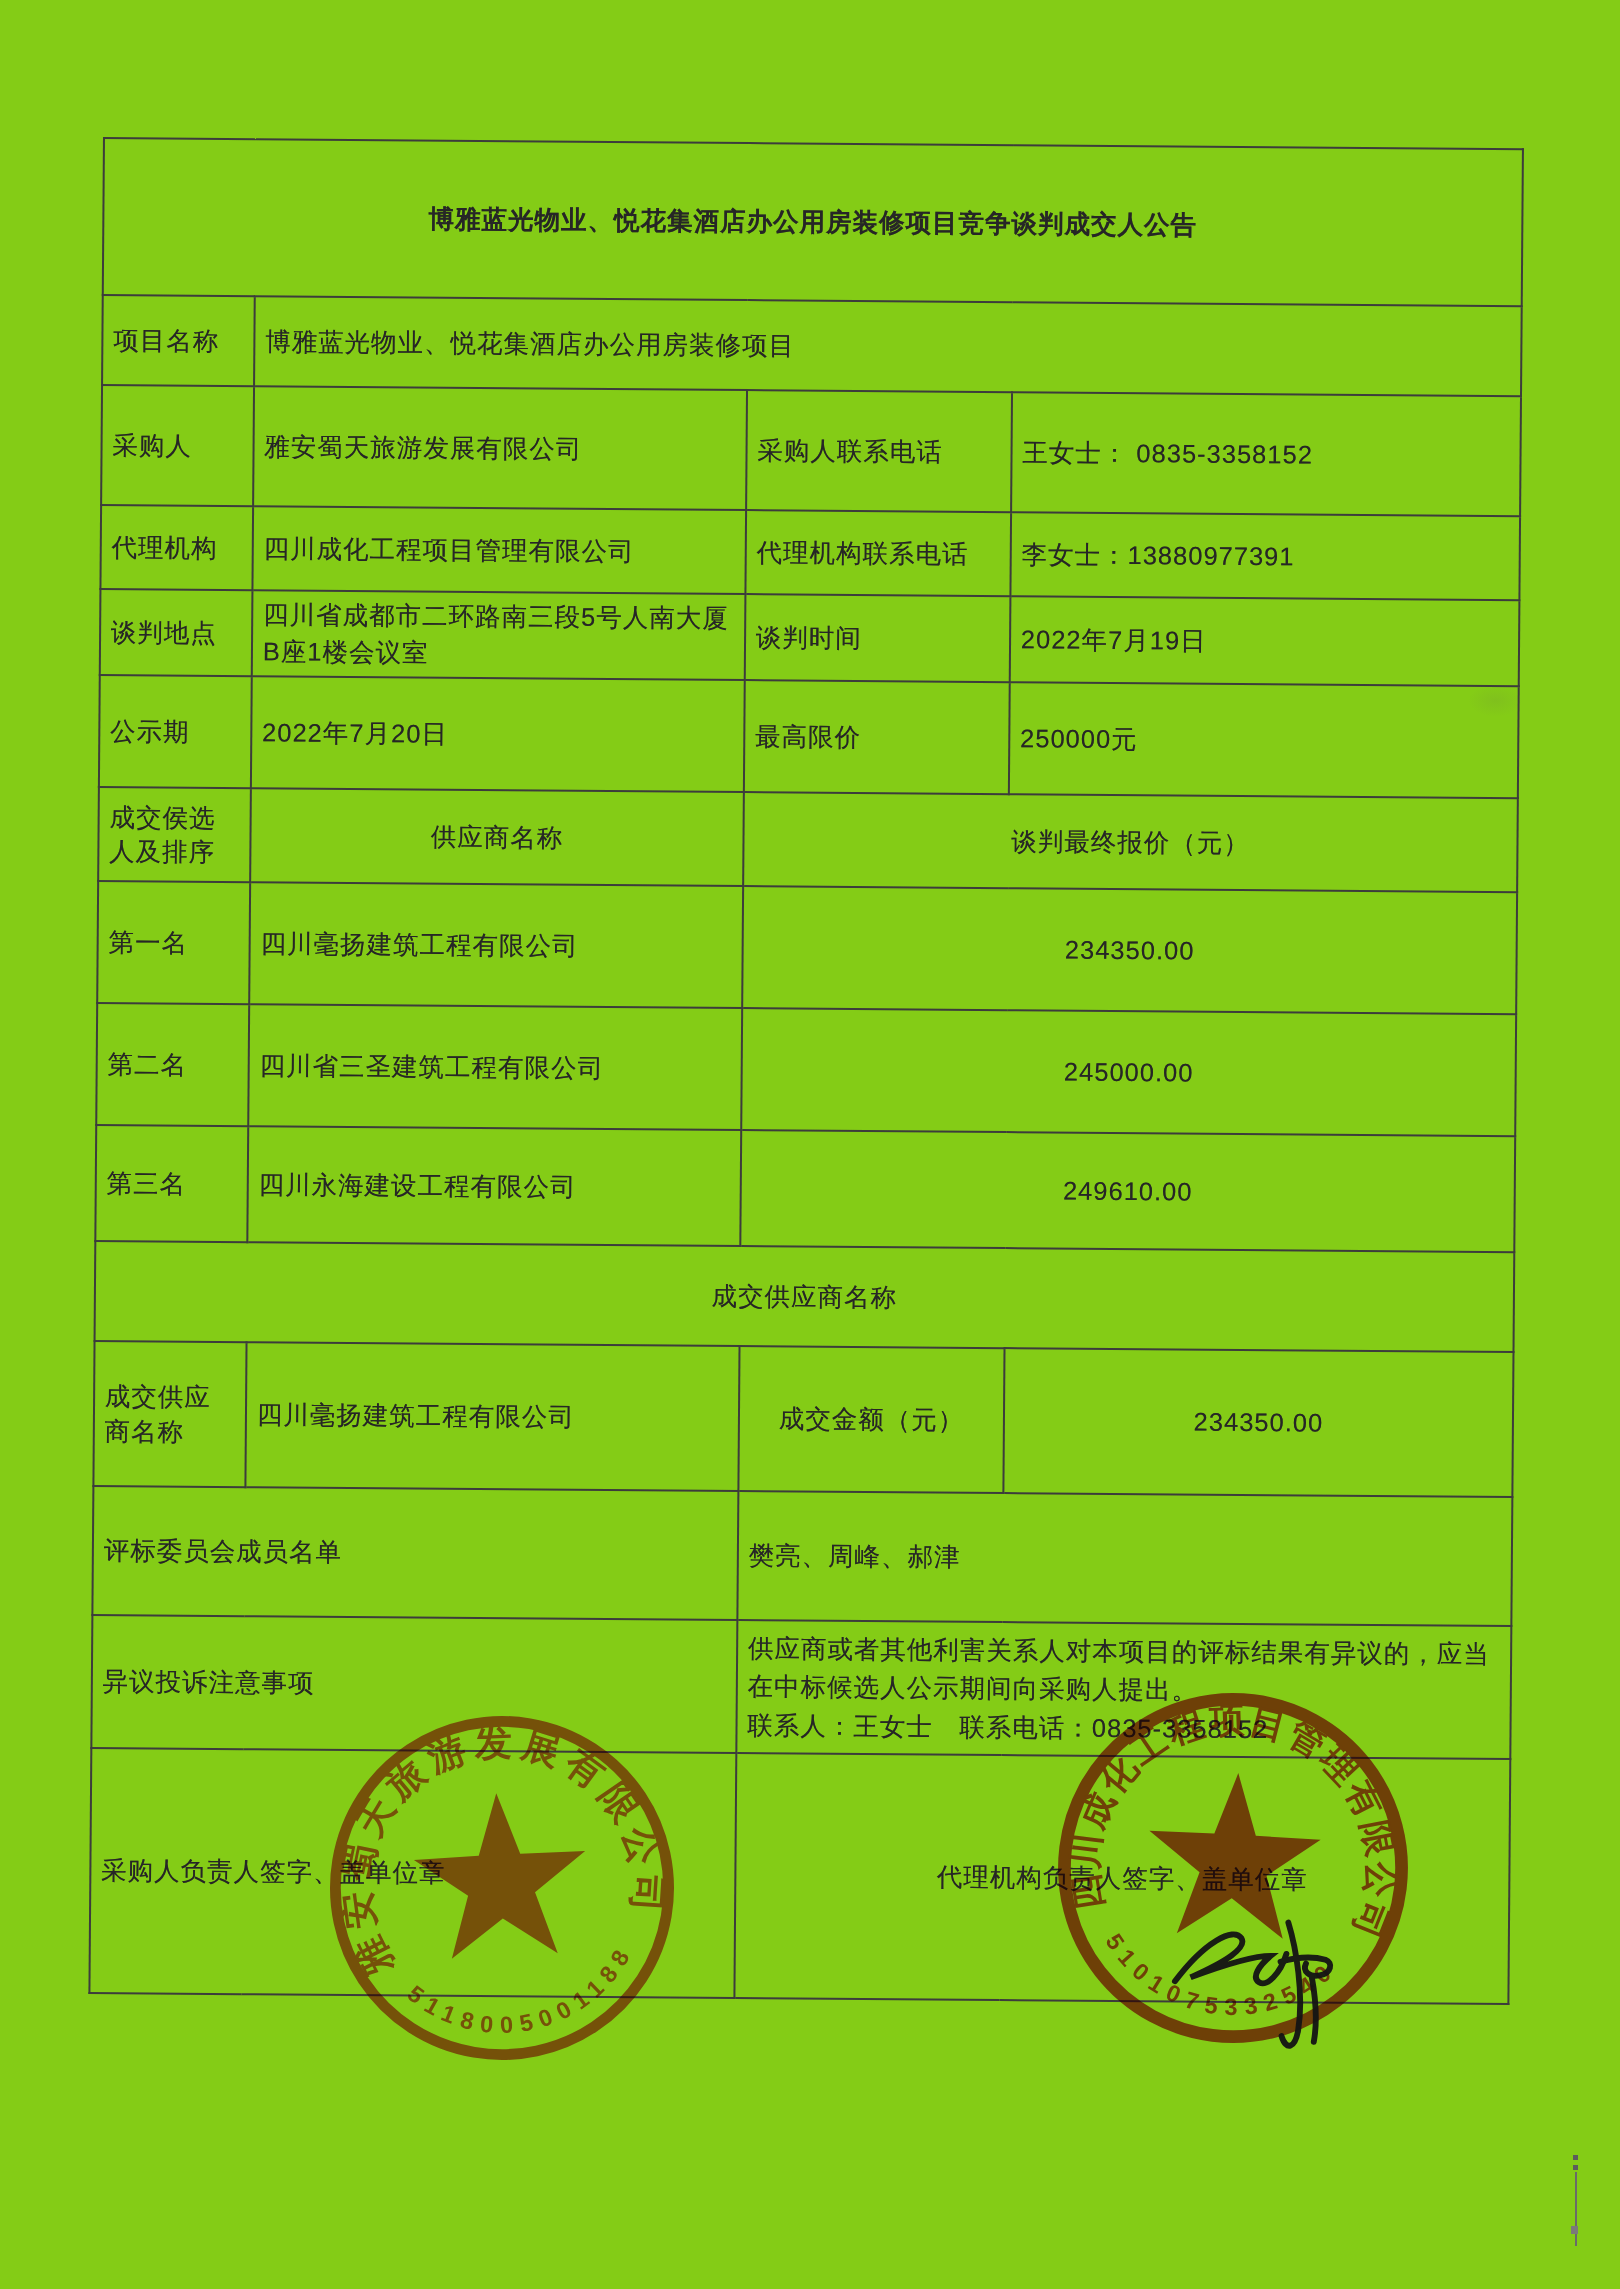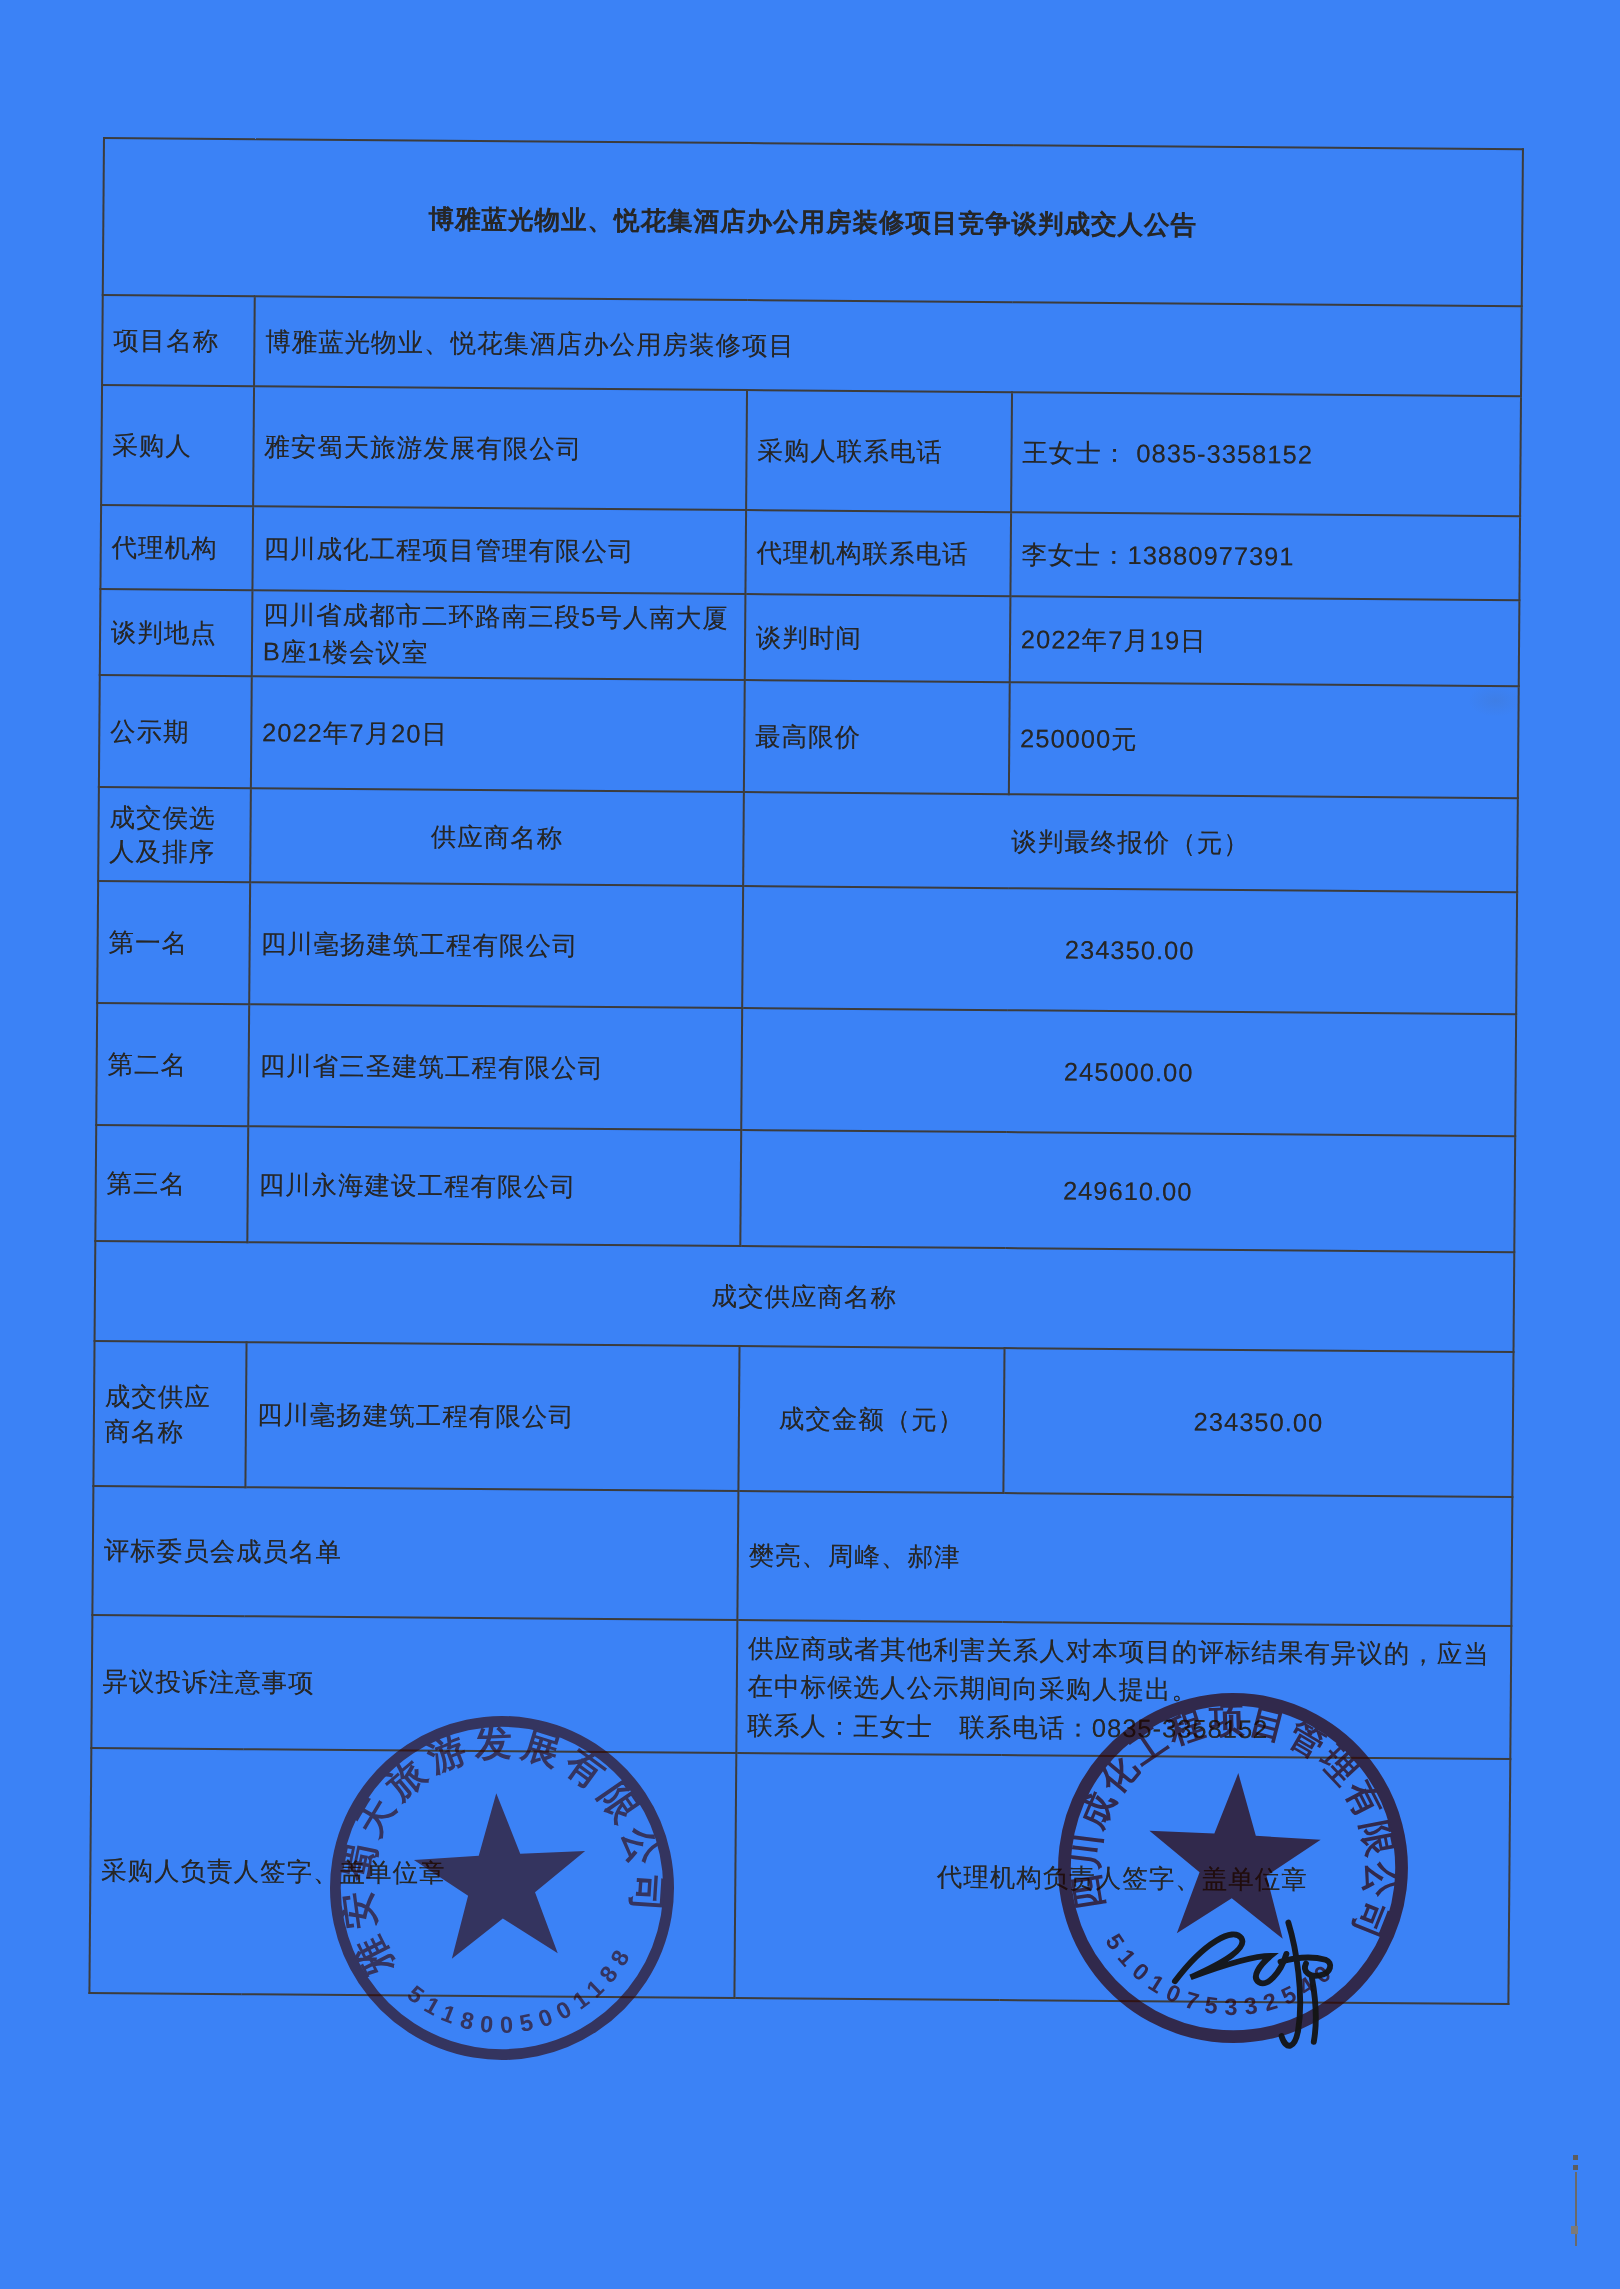--- a/index.html
+++ b/index.html
@@ -1,19 +1,19 @@
 <!DOCTYPE html>
 <html><head>
 <meta charset="utf-8">
 <style>
   html,body{margin:0;padding:0;background:#e8e8e8;}
   .page{
     position:relative;
     width:1620px;height:2290px;
-    background:#3b82f6;
+    background:#84cc16;
     overflow:hidden;
     font-family:"Liberation Sans", sans-serif;
     color:#222222;
   }
   .doc-table-wrap{
     position:absolute;
     left:103px;top:137px;
     transform:rotate(0.45deg);
     transform-origin:0 0;
   }

